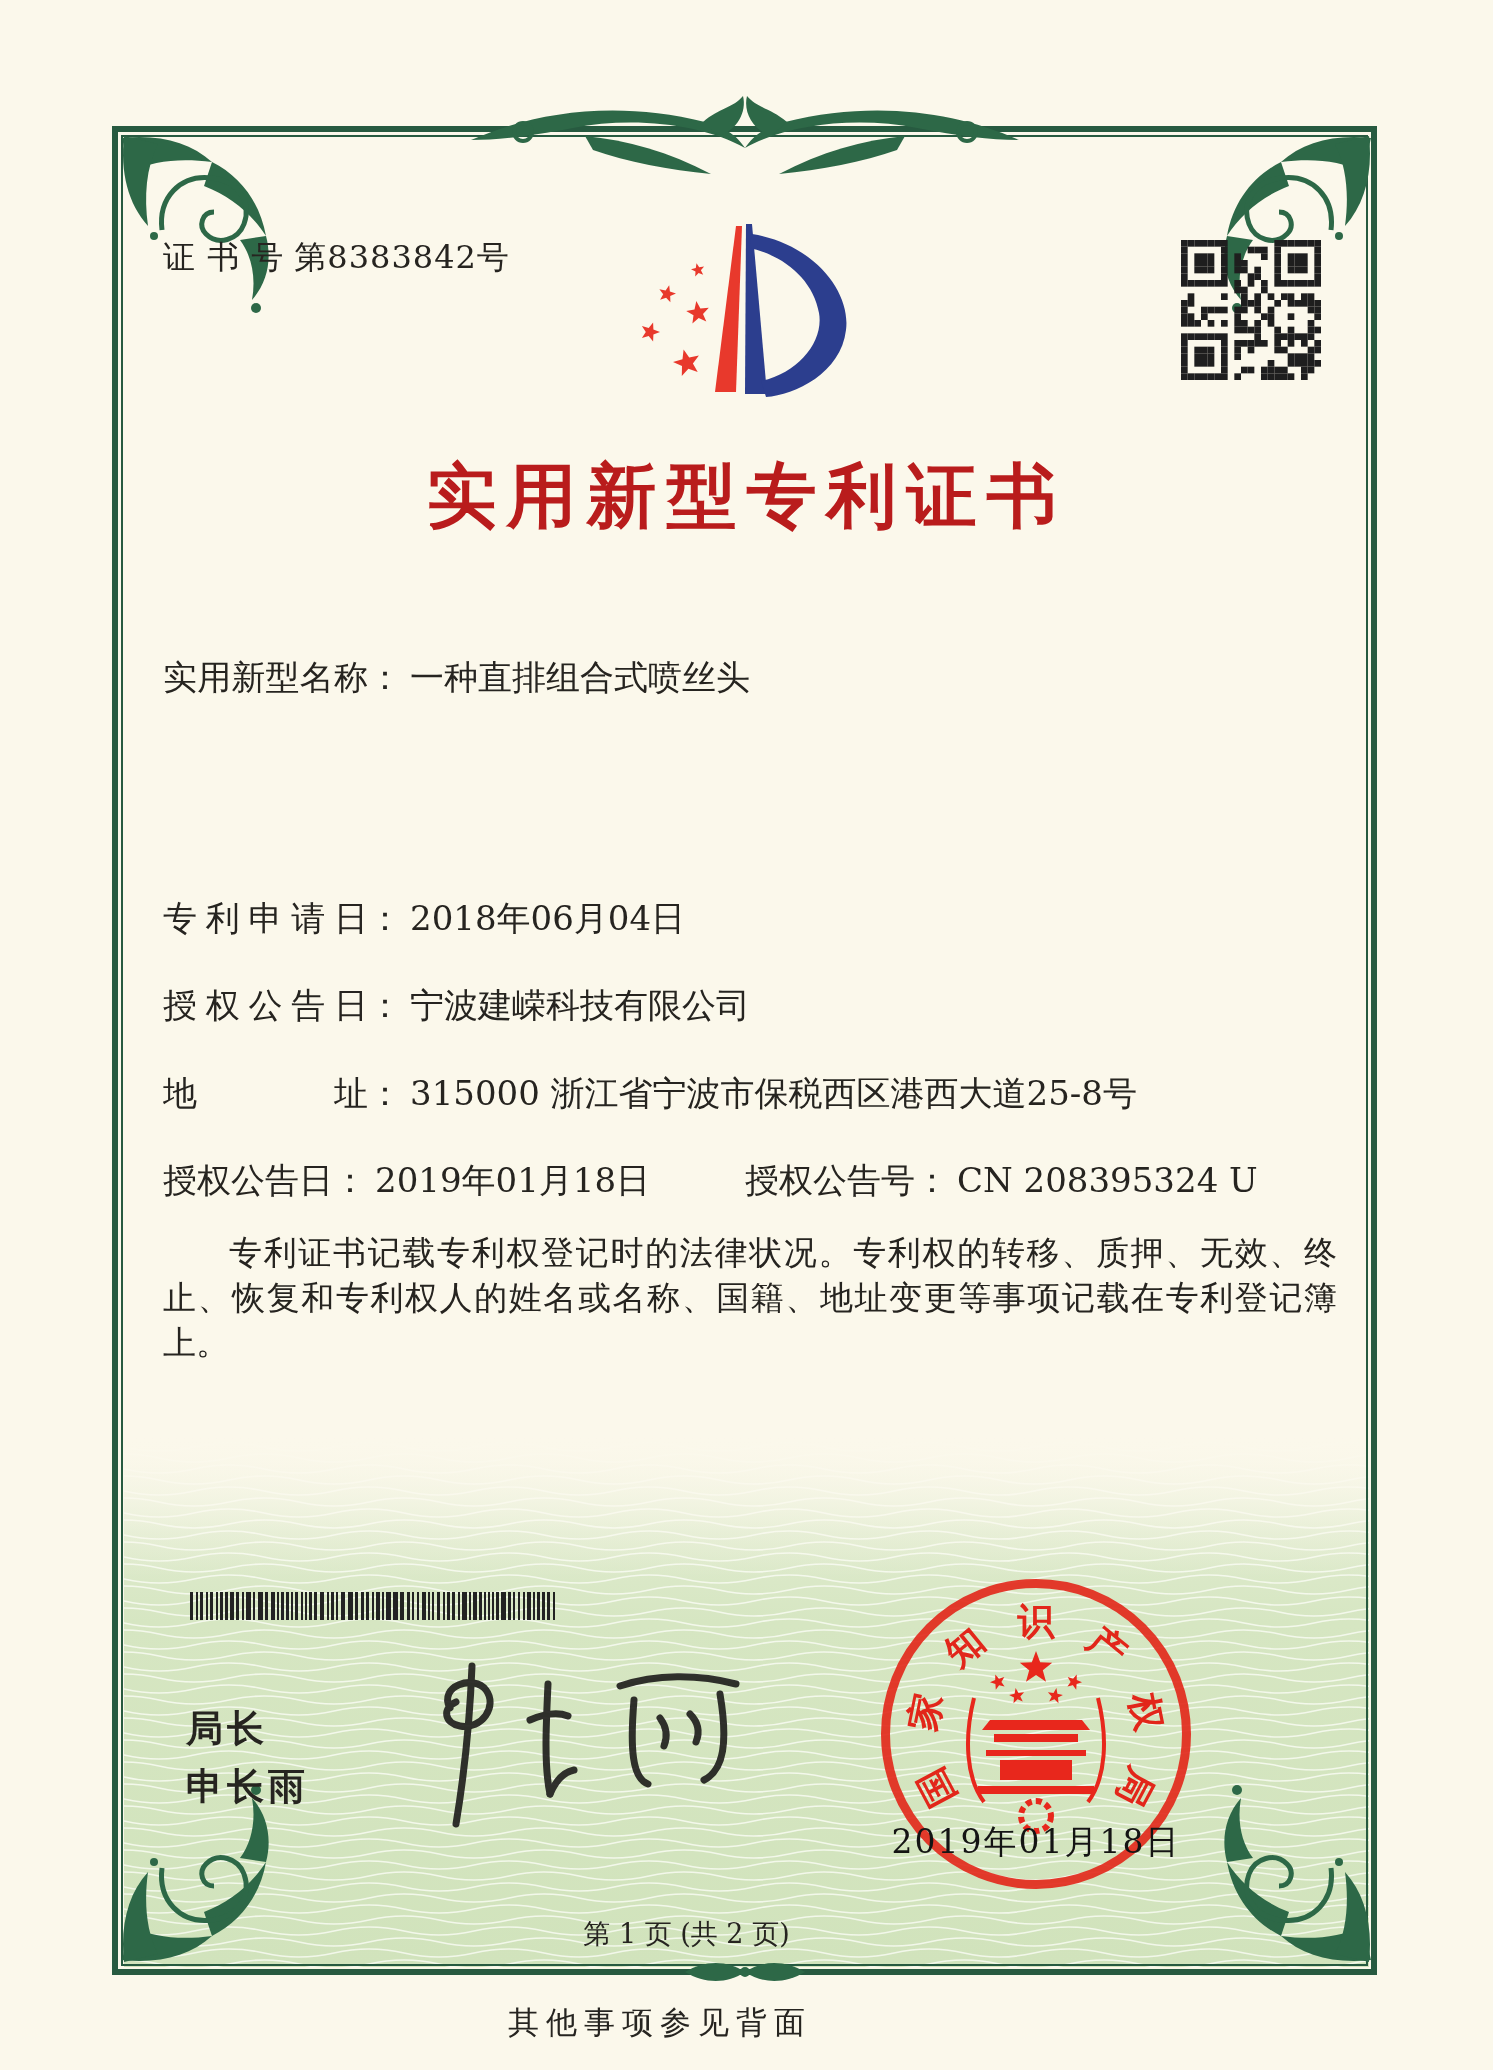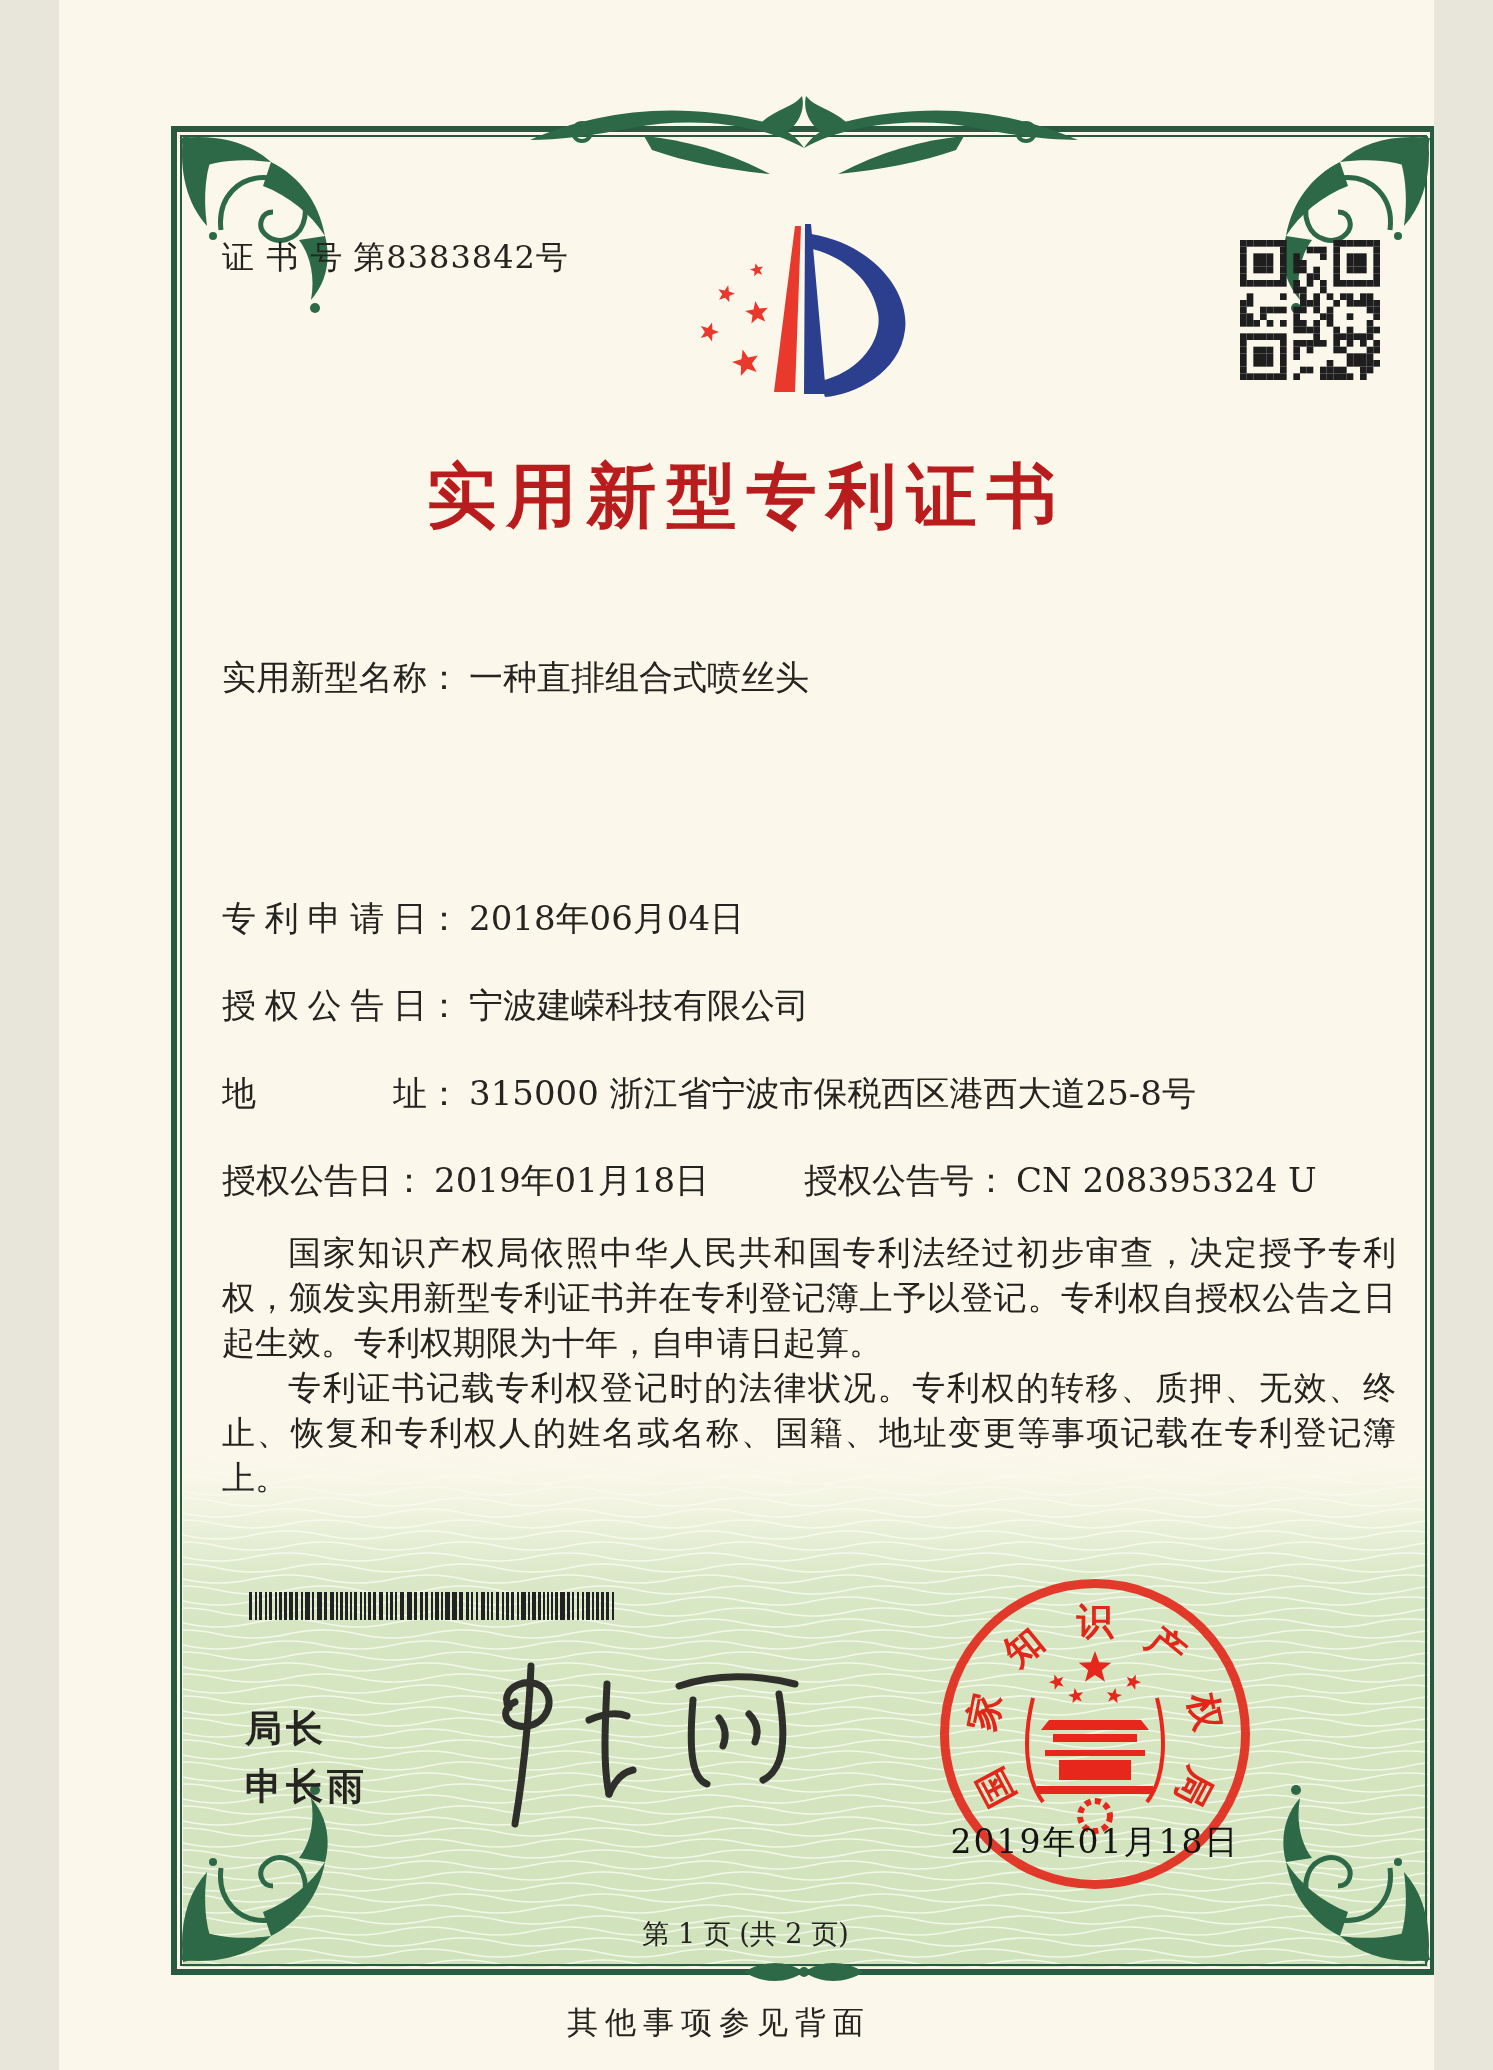--- a/index.html
+++ b/index.html
@@ -1,17 +1,17 @@
 <!DOCTYPE html>
 <html><head>
 <meta charset="utf-8">
 <style>
   html,body{margin:0;padding:0;background:#e8e6da;}
   .page{
-    position:relative;width:1375px;height:2070px;margin:0 auto;
+    position:relative;width:1493px;height:2070px;margin:0 auto;
     background:#fbf8eb;overflow:hidden;
     font-family:"DejaVu Serif","Liberation Serif",serif;color:#262420;
   }
   
   .frame{position:absolute;left:112px;top:126px;width:1265px;height:1849px;
     border:6px solid #275a40;box-sizing:border-box;z-index:3;pointer-events:none;}
   .frame-inner{position:absolute;inset:3px;border:2px solid #275a40;}
   .ornament{position:absolute;z-index:4;color:#2d6847;}
   .corner{width:170px;height:190px;}
   .corner.tl{left:118px;top:132px;}
@@ -441,21 +441,20 @@
   </div>
 
   <div class="field-row" style="top:1158px">
     <span class="flabel natural">授权公告日</span><span class="colon">：</span><span>2019年01月18日</span>
     <span class="grant-no">
       <span>授权公告号</span><span class="colon">：</span><span>CN 208395324 U</span>
     </span>
   </div>
 
   <div class="paras">
-    <p>国家知识产权局依照中华人民共和国专利法经过初步审查，决定授予专利权，颁发实用新型专利证书并在专利登记簿上予以登记。专利权自授权公告之日起生效。专利权期限为十年，自申请日起算。</p>
     <p>专利证书记载专利权登记时的法律状况。专利权的转移、质押、无效、终止、恢复和专利权人的姓名或名称、国籍、地址变更等事项记载在专利登记簿上。</p>
   </div>
 
   <div class="barcode" id="barcode"><svg width="372" height="28" viewBox="0 0 372 28" fill="#222">
         <rect x="0" y="0" width="3" height="28"></rect>
         <rect x="6" y="0" width="2" height="28"></rect>
         <rect x="10" y="0" width="3" height="28"></rect>
         <rect x="16" y="0" width="2" height="28"></rect>
         <rect x="20" y="0" width="3" height="28"></rect>
         <rect x="26" y="0" width="2" height="28"></rect>

